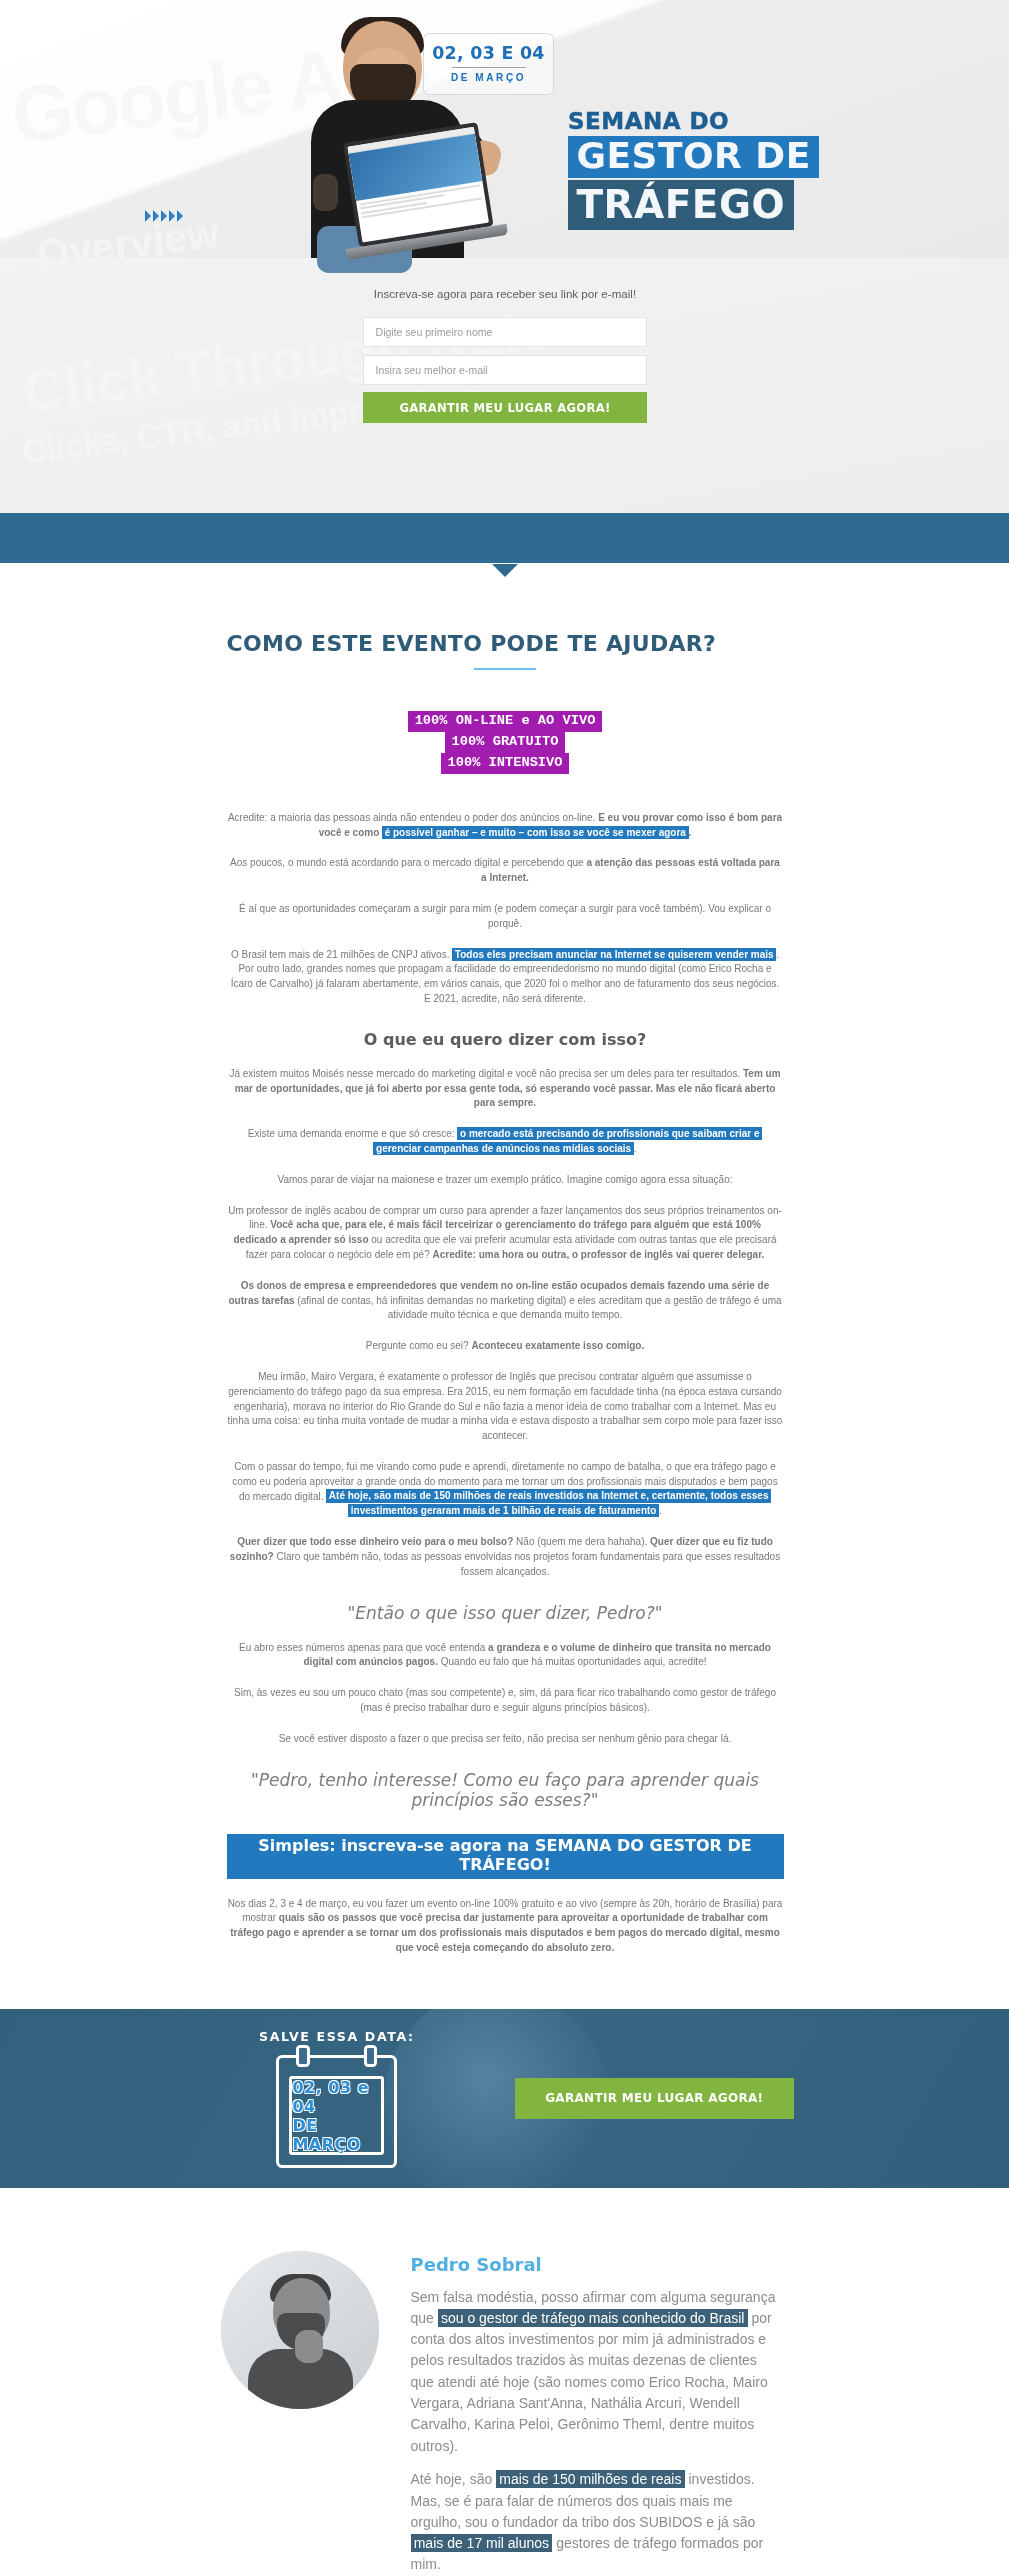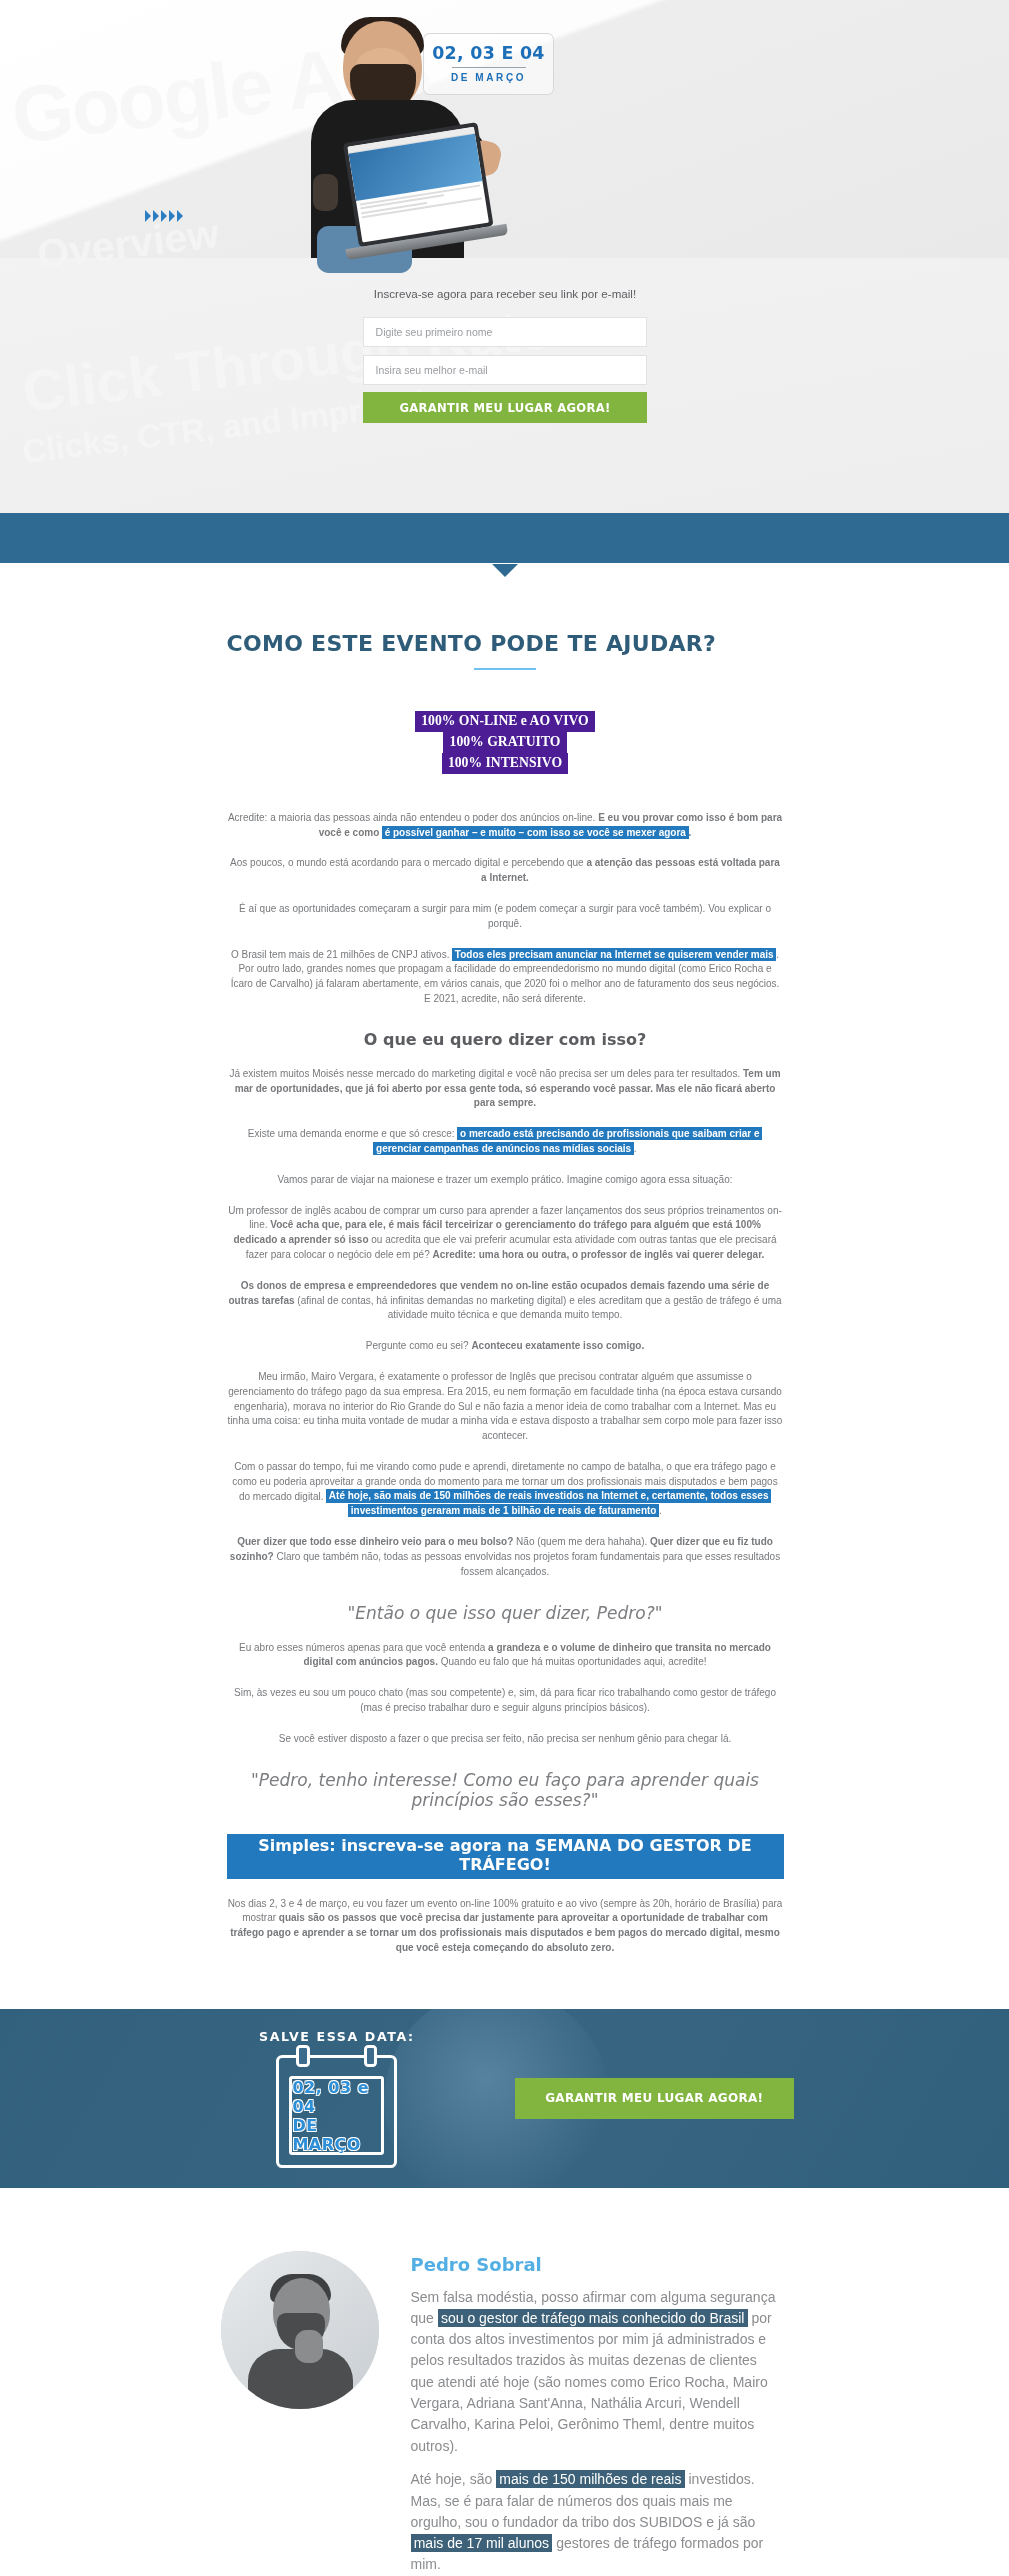--- a/index.html
+++ b/index.html
@@ -156,22 +156,22 @@
   .content { width: 1010px; background: #ffffff; padding: 68px 0 37px; }
   .wrap { width: 557px; margin: 0 auto; }
   .sect-title {
     font-family: "DejaVu Sans", sans-serif;
     font-size: 22px; font-weight: 700; color: #2f5d79; letter-spacing: 0.3px;
   }
   .title-rule { width: 62px; height: 2.6px; background: #6ec1f0; margin: 11.6px auto 0; }
 
   .badges { text-align: center; margin-top: 41px; }
   .badges span {
-    display: inline-block; background: #4c1d95; color: #ffffff;
-    font-family: Liberation Serif, serif; font-weight: 700; font-size: 13.7px;
+    display: inline-block; background: #a21caf; color: #ffffff;
+    font-family: Liberation Mono, monospace; font-weight: 700; font-size: 13.7px;
     padding: 1.6px 6.3px 2.6px; line-height: 1.22;
   }
 
   .body-copy { margin-top: 37px; }
   .body-copy p {
     font-size: 10px; line-height: 1.48; color: #77797c; text-align: center;
     margin-bottom: 16px;
   }
   .mark {
     background: #2379bd; color: #ffffff; font-weight: 700;
@@ -333,20 +333,25 @@
       <i class="chev"></i>
         <i class="chev"></i>
         <i class="chev"></i>
         <i class="chev"></i>
       <i class="chev"></i>
         <i class="chev"></i>
         <i class="chev"></i>
         <i class="chev"></i>
     </div>
 
+    <div class="brand-block">
+      <div class="brand-semana">SEMANA DO</div>
+      <div class="brand-gestor">GESTOR DE</div><br>
+      <div class="brand-trafego">TRÁFEGO</div>
+    </div>
 
     <div class="hero-copy">
       <p class="hero-sub">Inscreva-se agora para receber seu link por e-mail!</p>
 
       <form class="form-block">
         <input class="field" type="text" placeholder="Digite seu primeiro nome" style="">
         <input class="field" type="email" placeholder="Insira seu melhor e-mail" style="">
         <button class="cta" type="submit">GARANTIR MEU LUGAR AGORA!</button>
 
       </form>

